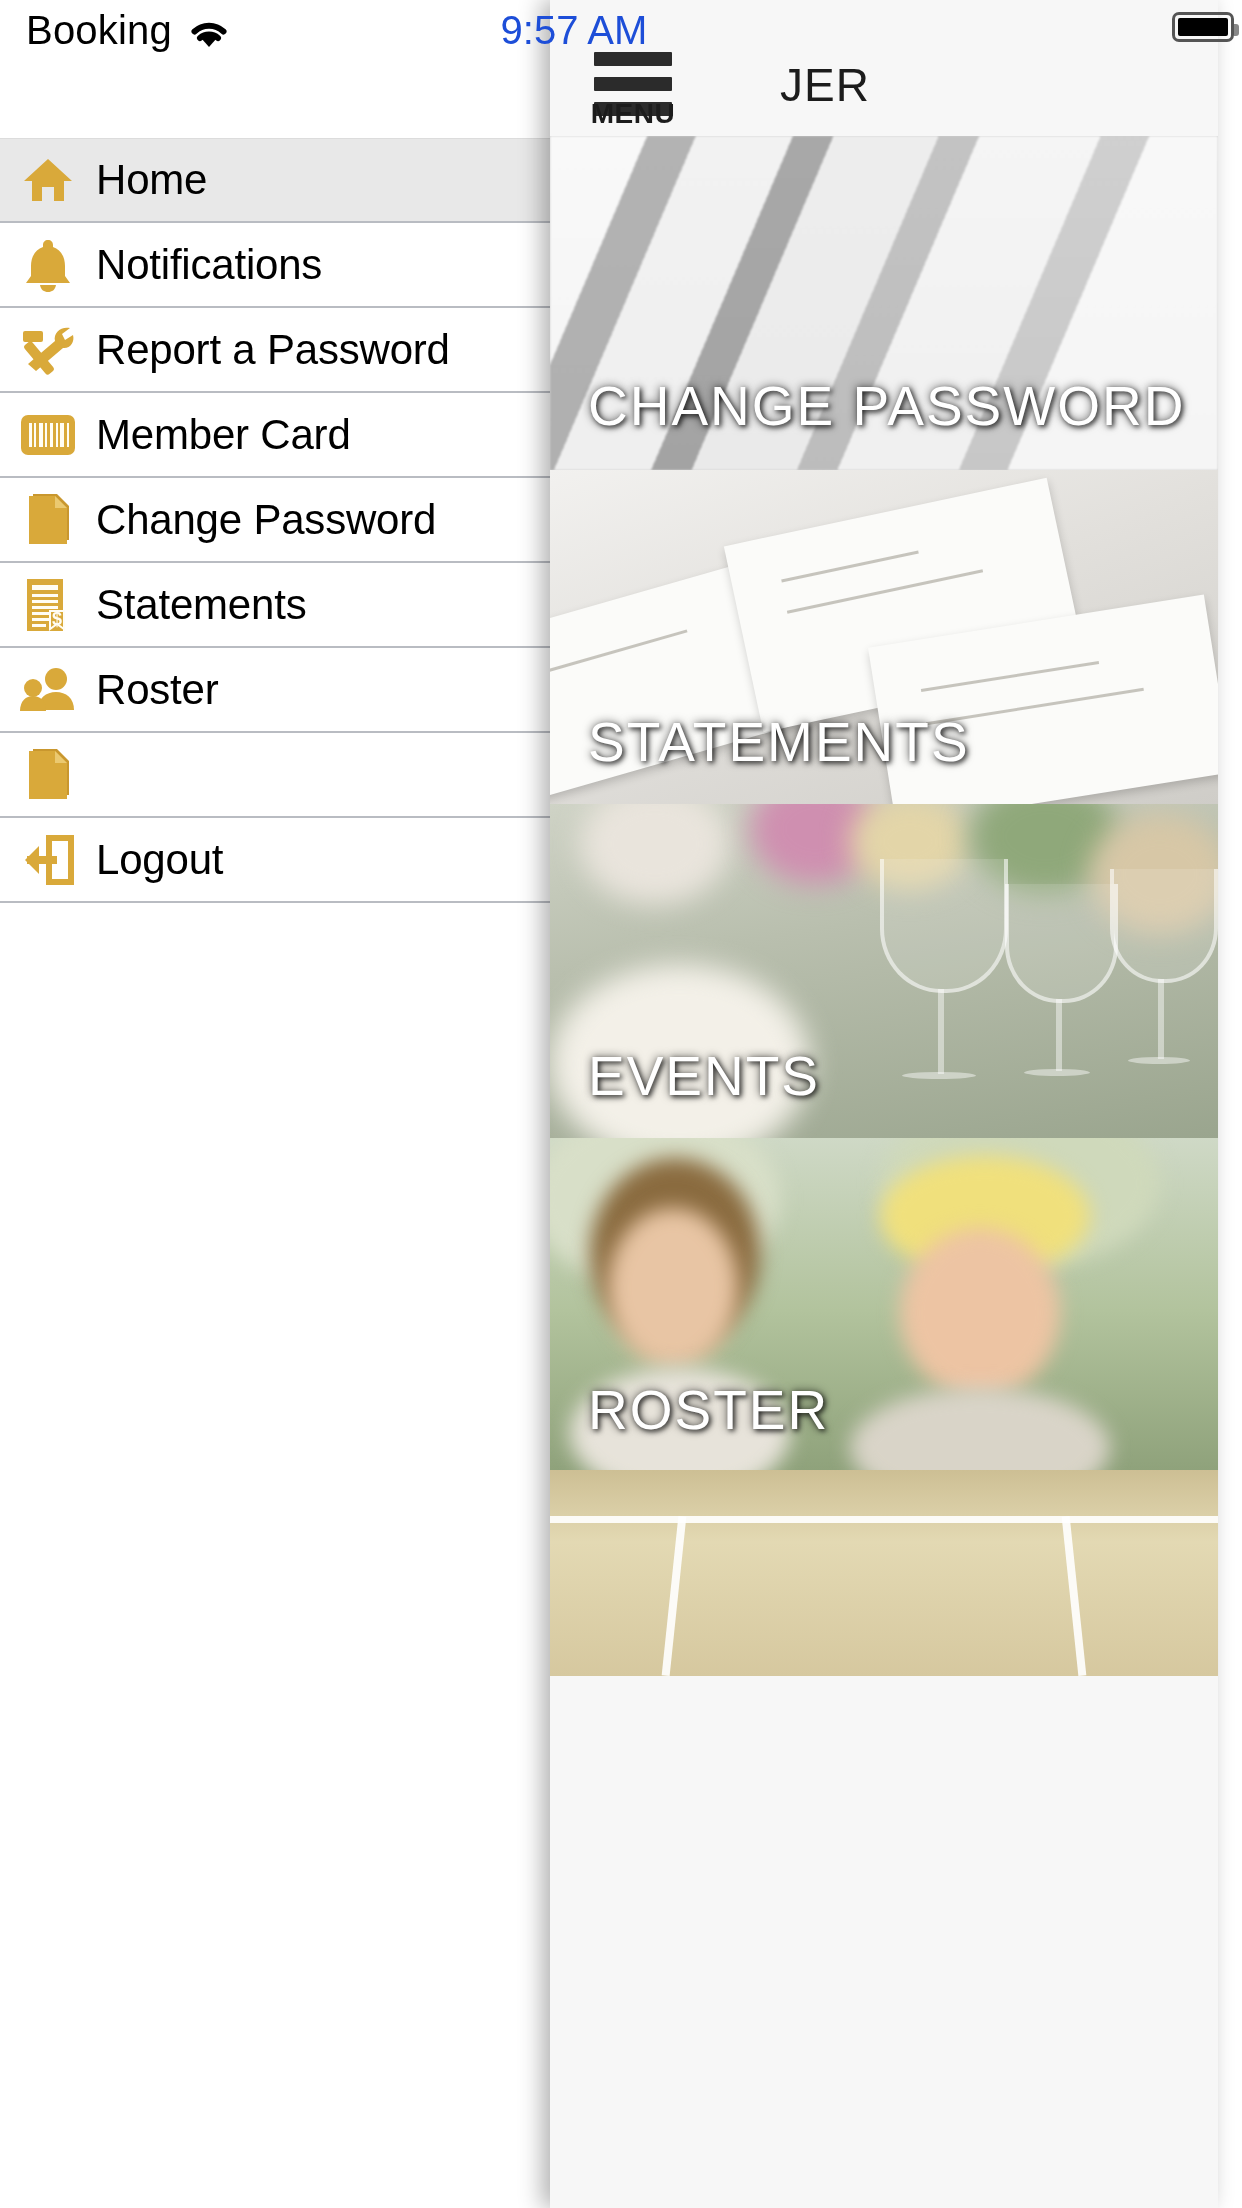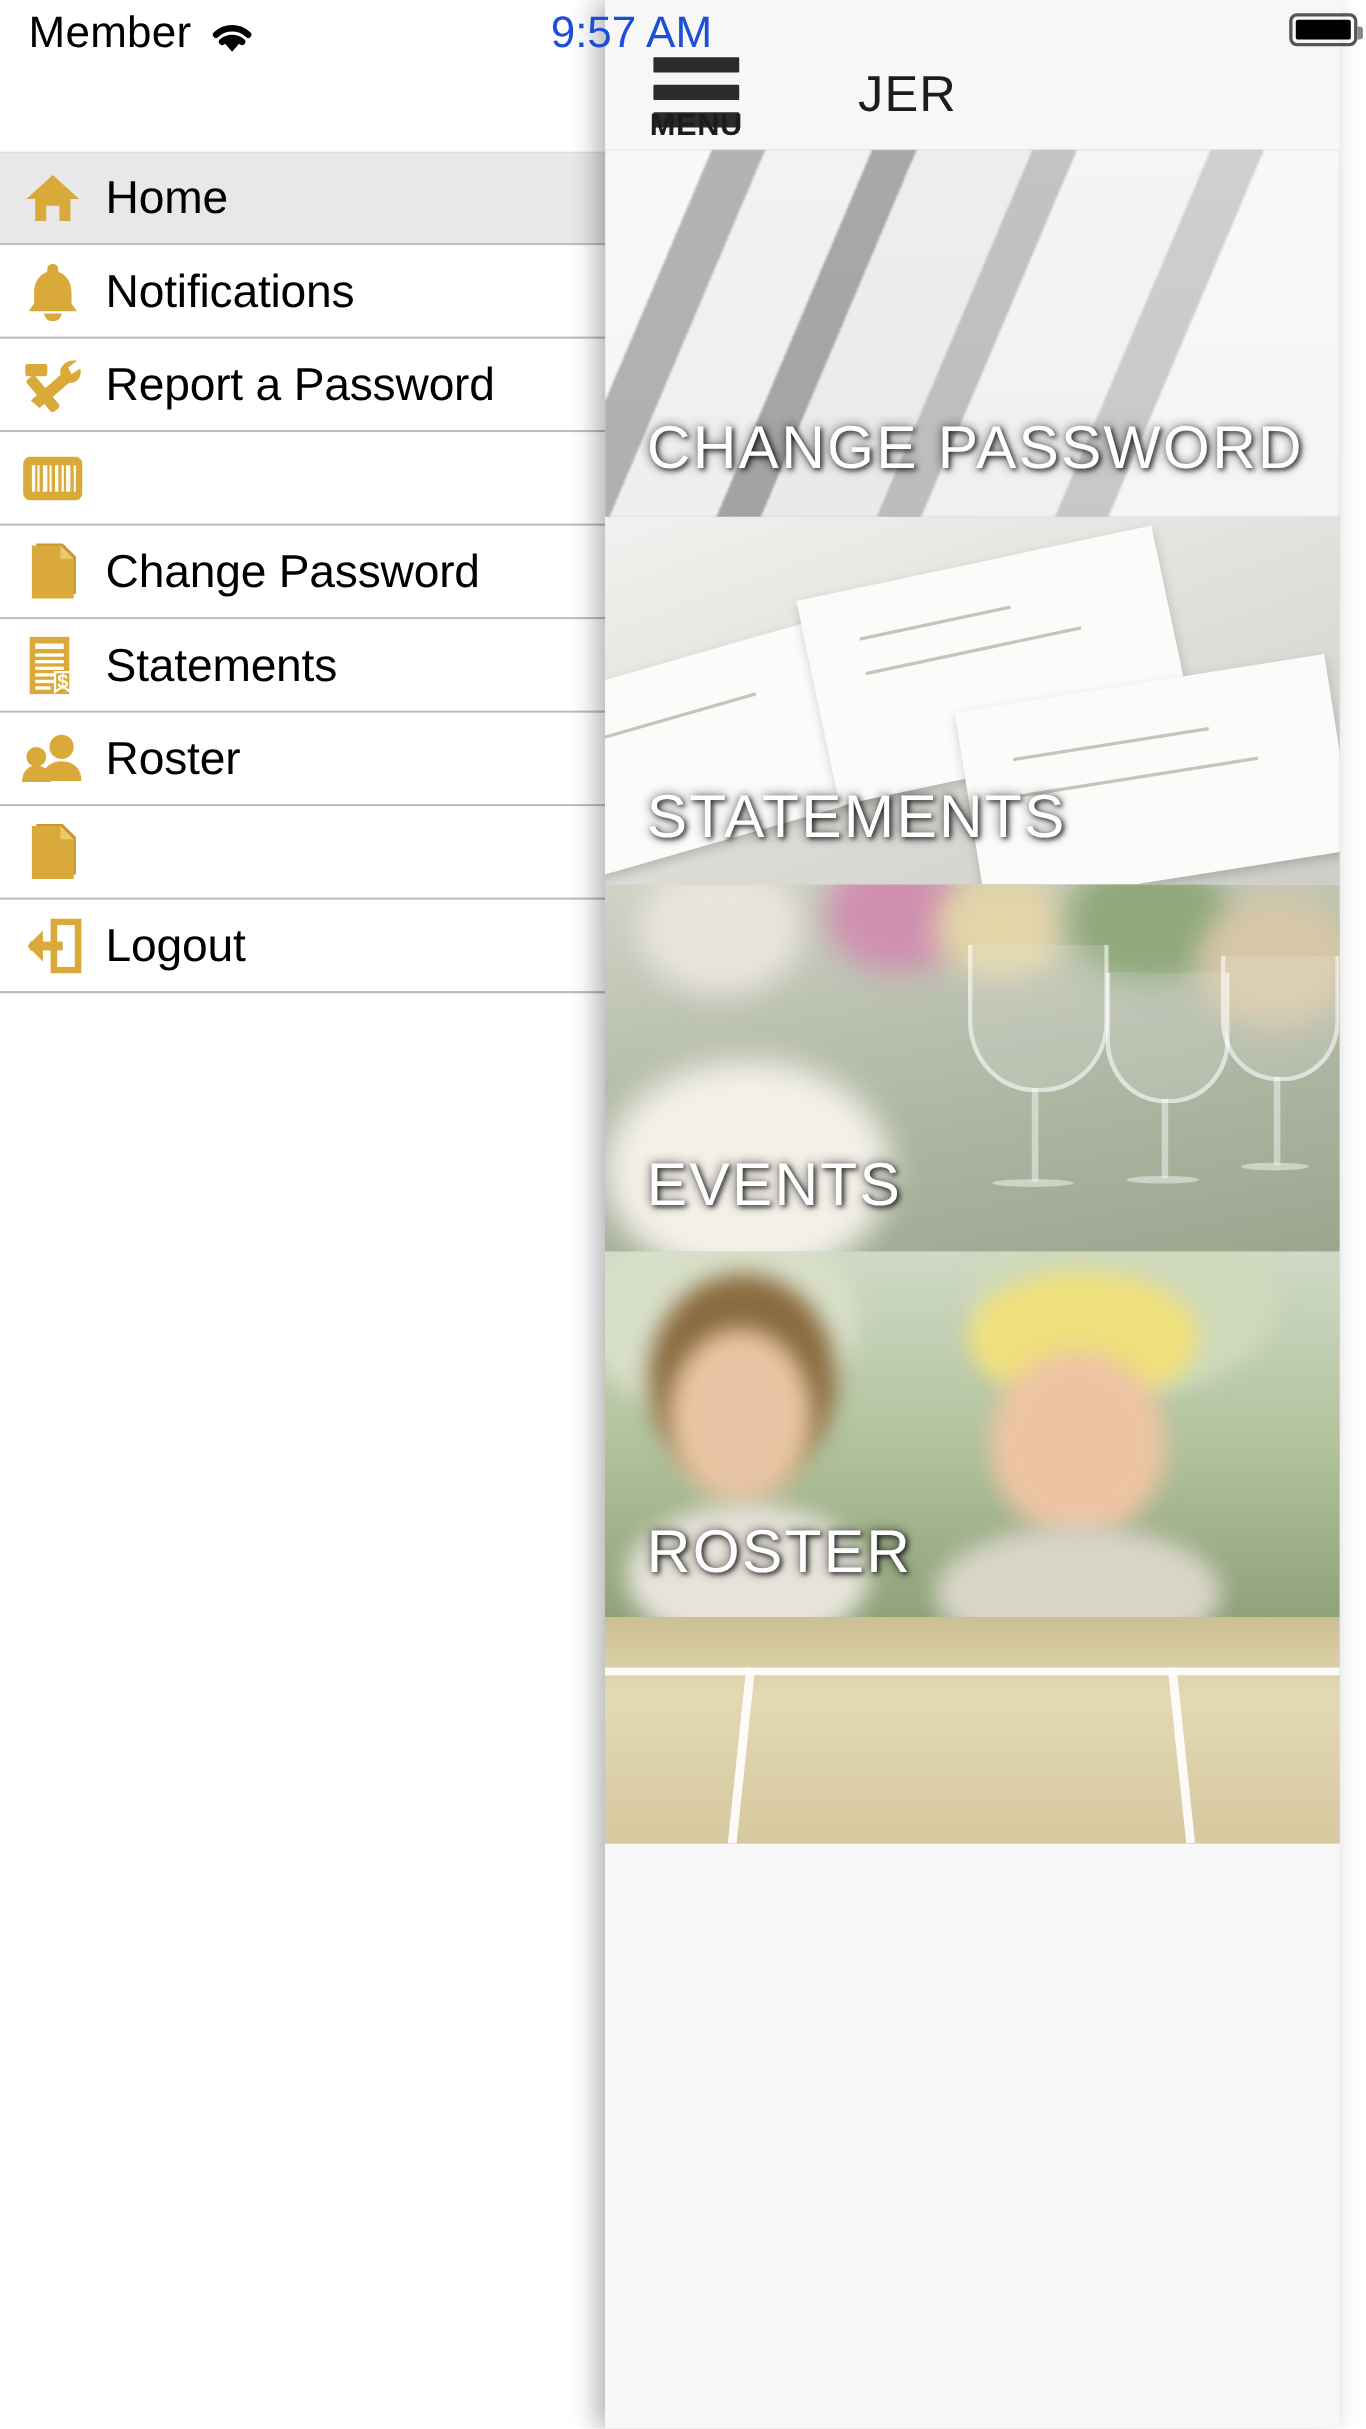--- a/index.html
+++ b/index.html
@@ -76,21 +76,21 @@
   .art-ct{background:linear-gradient(180deg,#cdbf94 0%,#e3d9b3 35%,#d6c89f 100%);}
   .art-ct .line{position:absolute;background:rgba(255,255,255,.9);}
 </style>
 </head>
 <body>
 
 <div class="screen">
 
   <div class="statusbar">
     <div class="sb-left">
-      <span class="sb-carrier">Member</span>
+      <span class="sb-carrier">Booking</span>
       <span class="sb-wifi">
         <svg viewBox="0 0 46 34" width="46" height="34">
           <path d="M23 31 L15.5 22.5 A11.5 11.5 0 0 1 30.5 22.5 Z" fill="#000"></path>
           <path d="M8.5 15.5 A21 21 0 0 1 37.5 15.5" stroke="#000" stroke-width="6" fill="none" stroke-linecap="round"></path>
           <path d="M14 22 A13.5 13.5 0 0 1 32 22" stroke="#000" stroke-width="6" fill="none" stroke-linecap="round"></path>
         </svg>
       </span>
     </div>
     <div class="sb-time">9:57 AM</div>
     <div class="sb-battery">
@@ -142,20 +142,21 @@
               <rect x="13" y="8" width="2" height="24"></rect>
               <rect x="18" y="8" width="4" height="24"></rect>
               <rect x="24" y="8" width="2" height="24"></rect>
               <rect x="29" y="8" width="3" height="24"></rect>
               <rect x="35" y="8" width="2" height="24"></rect>
               <rect x="39" y="8" width="4" height="24"></rect>
               <rect x="46" y="8" width="2" height="24"></rect>
             </g>
           </svg>
         </span>
+        <span class="mi-label">Member Card</span>
       </div>
 
       <div class="menu-item">
         <span class="mi-icon">
           <svg width="50" height="56" viewBox="0 0 50 56">
             <path d="M10 2 H34 L46 14 V48 H10 Z" fill="#C9972E"></path>
             <path d="M6 4 H32 L44 16 V52 H6 Z" fill="#D9A93A"></path>
             <path d="M32 4 L44 16 H32 Z" fill="#EBC970"></path>
           </svg>
         </span>

